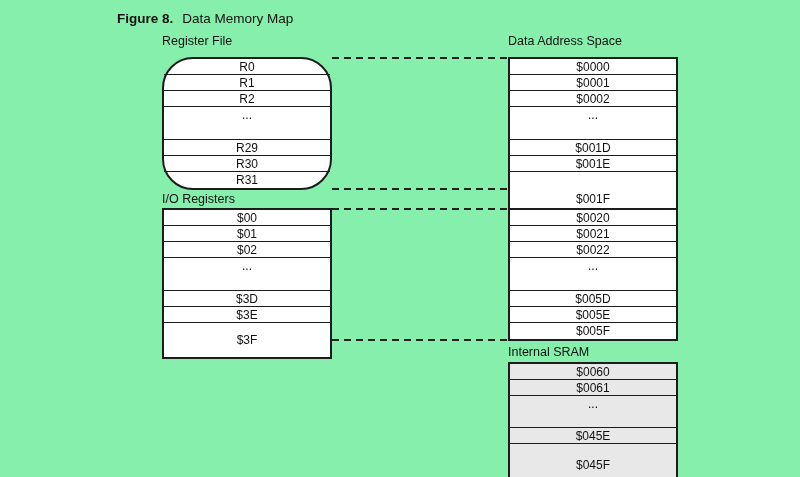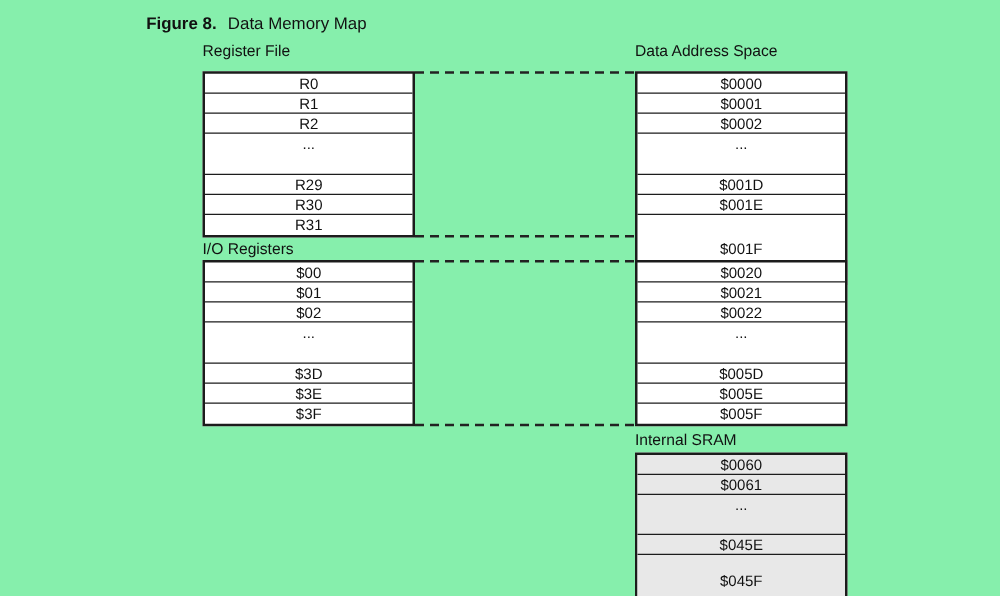--- a/index.html
+++ b/index.html
@@ -41,22 +41,22 @@
     position: absolute; left: 332px; width: 176px; height: 2px;
     background: repeating-linear-gradient(90deg, #222222 0 7px, transparent 7px 12px);
   }
 
   
   #hdr-regfile   { left: 162px; top: 34px; }
   #hdr-das       { left: 508px; top: 34px; }
   #hdr-io        { left: 162px; top: 192px; }
   #hdr-sram      { left: 508px; top: 345px; }
 
-  #box-regfile   { left: 162px; top: 57px;  height: 133px; }
-  #box-io        { left: 162px; top: 208px; height: 133px; }
+  #box-regfile   { left: 162px; top: 57px;  height: 133px; border-radius: 31px; }
+  #box-io        { left: 162px; top: 208px; height: 151px; }
   #box-das-reg   { left: 508px; top: 57px;  height: 171px; }
   #box-das-io    { left: 508px; top: 208px; height: 133px; }
   #box-sram      { left: 508px; top: 362px; height: 125px; }
 
   #dash-1 { top: 57px; }
   #dash-2 { top: 188px; }
   #dash-3 { top: 208px; }
   #dash-4 { top: 339px; }
 </style>
 </head>

